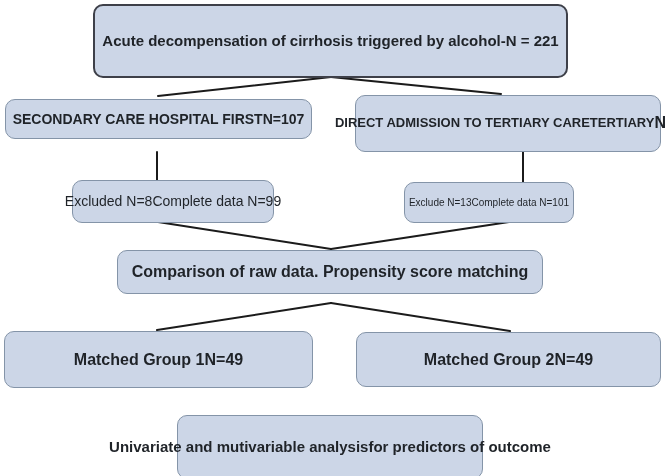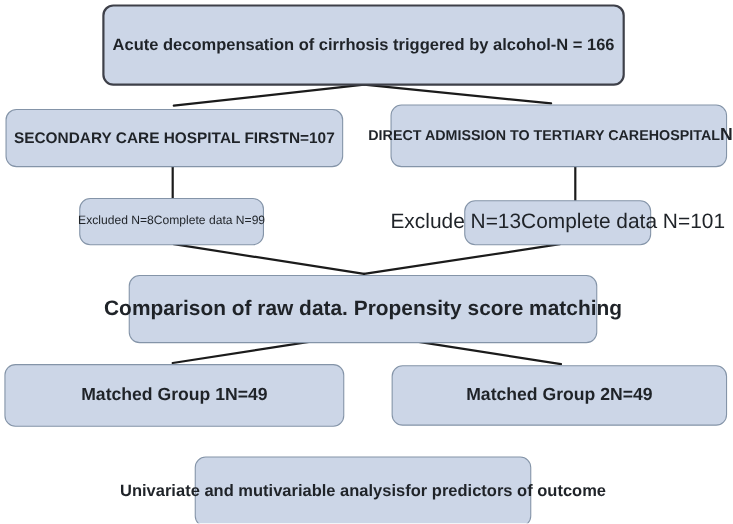--- a/index.html
+++ b/index.html
@@ -27,26 +27,26 @@
     border:1.5px solid var(--box_border);
     border-radius:10px;
     display:flex;
     align-items:center;
     justify-content:center;
     text-align:center;
     line-height:1.45;
   }
   .box .ln{white-space:nowrap;}
   .box-top{left:93px;top:4px;width:475px;height:74px;border:2px solid var(--top_border);font-size:15px;font-weight:bold;}
-  .box-secondary{left:5px;top:99px;width:307px;height:53px;font-size:14px;font-weight:bold;text-align:center;}
+  .box-secondary{left:5px;top:99px;width:307px;height:40px;font-size:14px;font-weight:bold;text-align:center;}
   .box-direct{left:355px;top:95px;width:306px;height:57px;font-size:13px;font-weight:bold;line-height:1.4;padding-left:20px;}
   .box-direct .small-n{font-size:16px;}
-  .box-excl-left{left:72px;top:180px;width:168px;height:43px;font-size:11px;line-height:1.4;}
-  .box-excl-right{left:422px;top:182px;width:170px;height:41px;font-size:19px;line-height:1.4;}
-  .box-comparison{left:117px;top:250px;width:426px;height:62px;font-size:19px;font-weight:bold;}
+  .box-excl-left{left:72px;top:180px;width:202px;height:43px;font-size:14px;line-height:1.4;}
+  .box-excl-right{left:404px;top:182px;width:170px;height:41px;font-size:10px;line-height:1.4;}
+  .box-comparison{left:117px;top:250px;width:426px;height:44px;font-size:16px;font-weight:bold;}
   .box-matched1{left:4px;top:331px;width:309px;height:57px;font-size:16px;font-weight:bold;}
   .box-matched2{left:356px;top:332px;width:305px;height:55px;font-size:16px;font-weight:bold;}
   .box-analysis{left:177px;top:415px;width:306px;height:64px;font-size:15px;font-weight:bold;}
   line{stroke:var(--connector);stroke-width:2;stroke-linecap:round;}
 </style>
 </head>
 <body>
 
 <div class="canvas">
 
@@ -56,31 +56,31 @@
     <line x1="157" y1="152" x2="157" y2="181"></line>
     <line x1="523" y1="152" x2="523" y2="183"></line>
     <line x1="158" y1="222" x2="331" y2="249"></line>
     <line x1="509" y1="222" x2="331" y2="249"></line>
     <line x1="331" y1="303" x2="157" y2="330"></line>
     <line x1="331" y1="303" x2="510" y2="331"></line>
   </svg>
 
   <div class="box box-top">
     <div class="ln">Acute decompensation of cirrhosis triggered by alcohol-</div>
-    <div class="ln">N = 166</div>
+    <div class="ln">N = 221</div>
   </div>
 
   <div class="box box-secondary">
     <div class="ln">SECONDARY CARE HOSPITAL FIRST</div>
     <div class="ln">N=107</div>
   </div>
 
   <div class="box box-direct">
     <div class="ln">DIRECT ADMISSION TO TERTIARY CARE</div>
-    <div class="ln">HOSPITAL</div>
+    <div class="ln">TERTIARY</div>
     <div class="ln small-n">N=114</div>
   </div>
 
   <div class="box box-excl-left">
     <div class="ln">Excluded N=8</div>
     <div class="ln">Complete data N=99</div>
   </div>
 
   <div class="box box-excl-right">
     <div class="ln">Exclude N=13</div>

